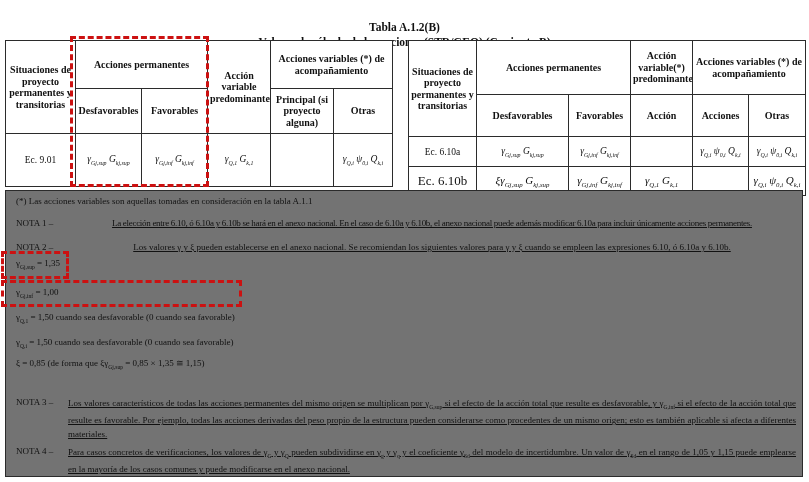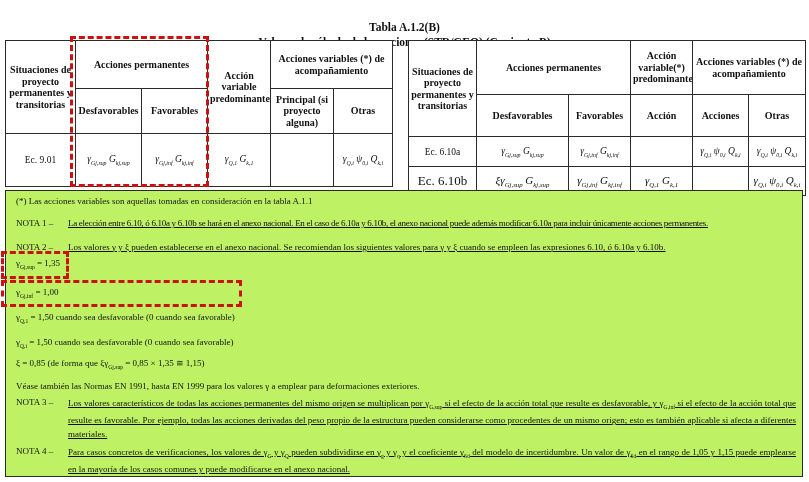--- a/index.html
+++ b/index.html
@@ -14,26 +14,26 @@
   .tbl td { border:1px solid #2b2b2b; text-align:center; vertical-align:middle; padding:1px 2px; overflow:hidden; }
   .hdr { font-weight:bold; font-size:10px; line-height:11.5px; }
   .frm { font-style:italic; font-size:9.5px; }
   .frm sub, .ntext sub, .nline sub { font-size:0.62em; letter-spacing:0; }
   .ec-label { font-size:9.5px; }
   .left-tbl  { left:5px;   top:40px; width:387px; }
   .right-tbl { left:408px; top:40px; width:397px; }
   .row-b .ec-label { font-size:13px;text-align:center; }
   .row-b .frm { font-size:11px; }
   .notes { position:absolute; left:5px; top:190px; width:798px; height:287px;
-           border:1.5px solid #2b2b2b; font-size:9px; background:#bef264; }
+           border:1.5px solid #2b2b2b; font-size:9px; background:#737373; }
   .nline { position:absolute; left:10px; white-space:nowrap; }
   .nrow  { position:absolute; left:10px; right:6px;text-decoration:underline; }
   .nlabel{ position:absolute; left:0; top:0; white-space:nowrap; }
   .ntext { display:block; margin-left:52px; }
-  .nowrap{ white-space:nowrap; }
+  .nowrap{ white-space:nowrap;text-align:center; }
   .tight { letter-spacing:-0.3px; }
   .block { text-align:justify; line-height:13.5px; }
   .redbox{ position:absolute; border:3px dashed var(--ann,#cc1111); background:transparent; pointer-events:none; }
   .redbox-table { left:70px; top:36px;  width:139px; height:151px; }
   .redbox-sup   { left:1px;  top:251px; width:68px;  height:28px; }
   .redbox-inf   { left:1px;  top:280px; width:241px; height:27px; }
 </style>
 </head>
 <body>
 
@@ -130,21 +130,20 @@
     <div class="nrow" style="top:51px">
       <span class="nlabel">NOTA 2  –</span>
       <span class="ntext nowrap">Los valores γ y ξ pueden establecerse en el anexo nacional. Se recomiendan los siguientes valores para γ y ξ cuando se empleen las expresiones 6.10, ó 6.10a y 6.10b.</span>
     </div>
 
     <div class="nline" style="top:67px">γ<sub>Gj,sup</sub> = 1,35</div>
     <div class="nline" style="top:96px">γ<sub>Gj,inf</sub> = 1,00</div>
     <div class="nline" style="top:121px">γ<sub>Q,1</sub> = 1,50 cuando sea desfavorable (0 cuando sea favorable)</div>
     <div class="nline" style="top:146px">γ<sub>Q,i</sub> = 1,50 cuando sea desfavorable (0 cuando sea favorable)</div>
     <div class="nline" style="top:167px">ξ = 0,85 (de forma que ξγ<sub>Gj,sup</sub> = 0,85 × 1,35 ≅ 1,15)</div>
-    <div class="nline" style="top:190px">Véase también las Normas EN 1991, hasta EN 1999 para los valores γ a emplear para deformaciones exteriores.</div>
 
     <div class="nrow" style="top:206px">
       <span class="nlabel">NOTA 3  –</span>
       <span class="ntext block">Los valores característicos de todas las acciones permanentes del mismo origen se multiplican por γ<sub>G,sup</sub> si el efecto de la acción total que resulte es desfavorable, y γ<sub>G,inf</sub> si el efecto de la acción total que resulte es favorable. Por ejemplo, todas las acciones derivadas del peso propio de la estructura pueden considerarse como procedentes de un mismo origen; esto es también aplicable si afecta a diferentes materiales.</span>
     </div>
 
     <div class="nrow" style="top:255px">
       <span class="nlabel">NOTA 4  –</span>
       <span class="ntext block">Para casos concretos de verificaciones, los valores de γ<sub>G</sub> y γ<sub>Q</sub> pueden subdividirse en γ<sub>g</sub> y γ<sub>q</sub> y el coeficiente γ<sub>Sd</sub> del modelo de incertidumbre. Un valor de γ<sub>Sd</sub> en el rango de 1,05 y 1,15 puede emplearse en la mayoría de los casos comunes y puede modificarse en el anexo nacional.</span>
     </div>

